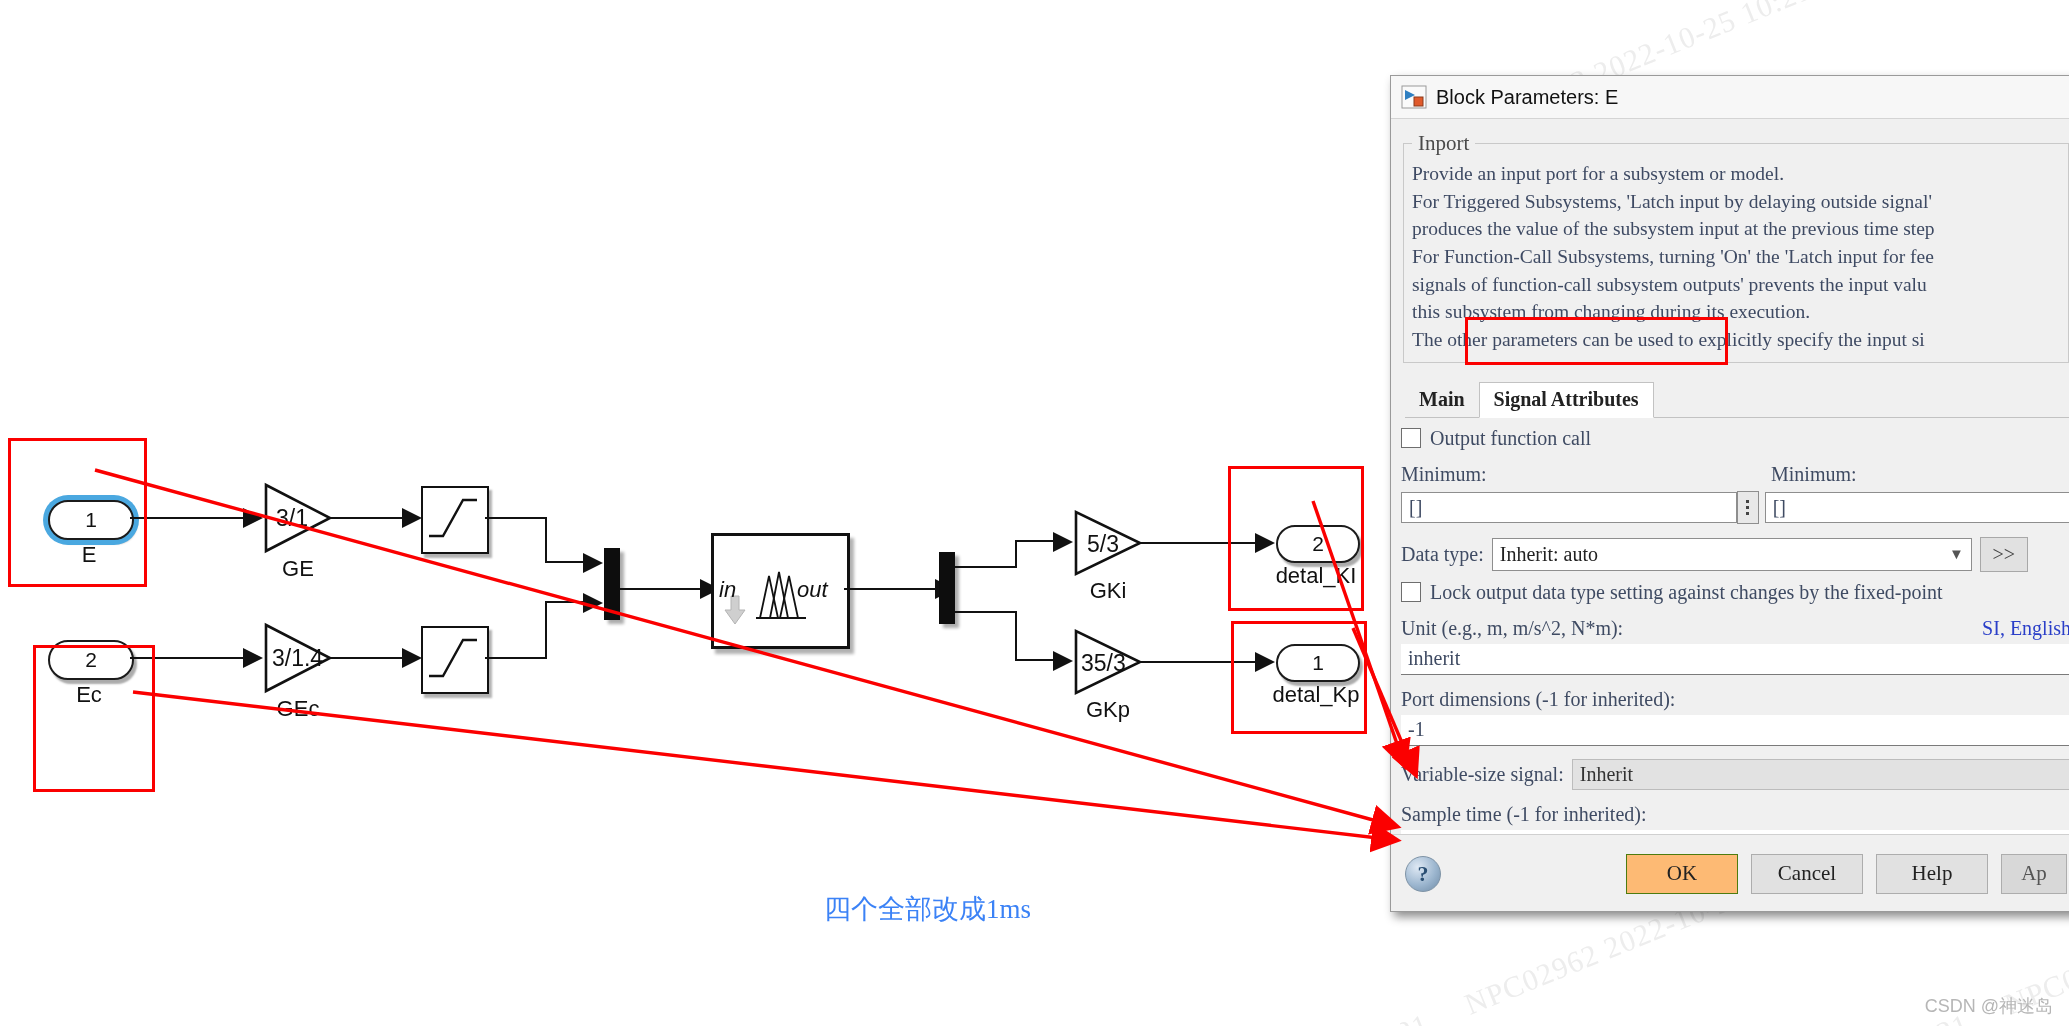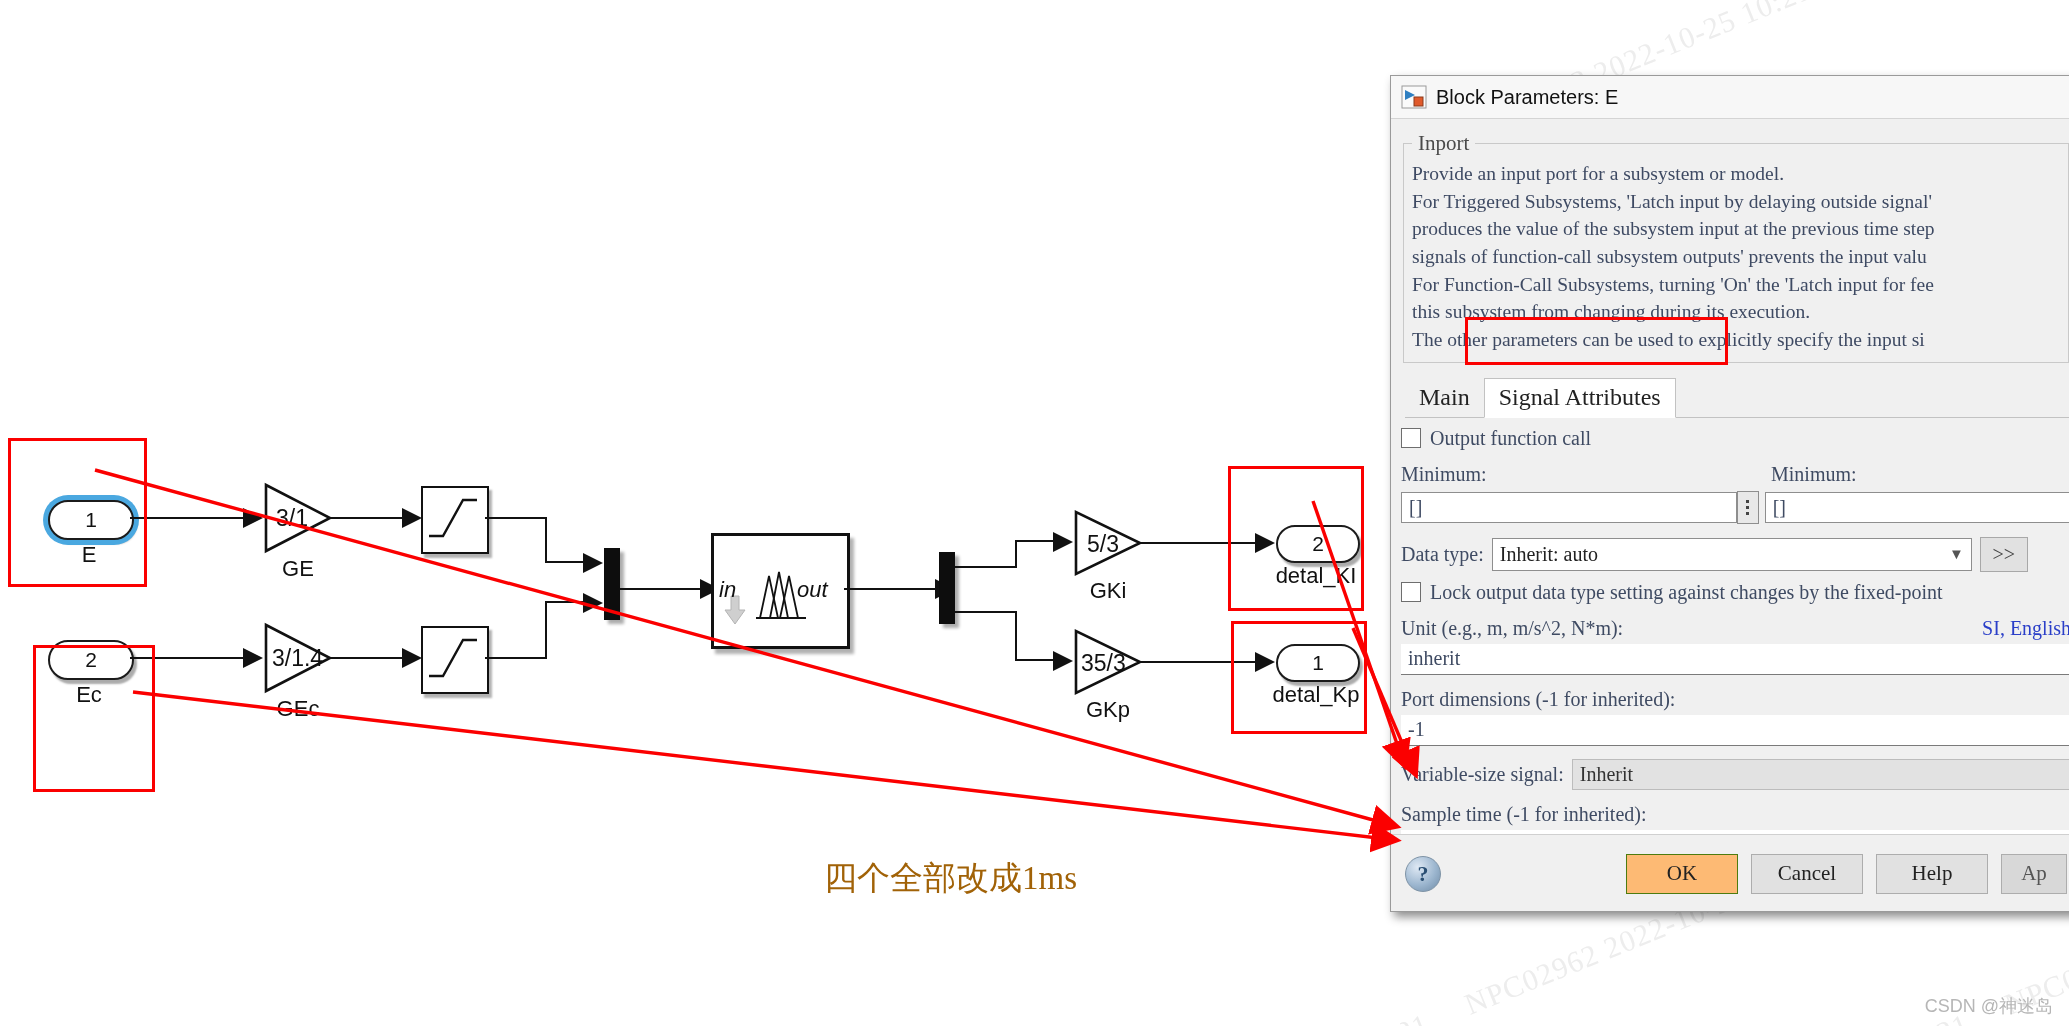--- a/index.html
+++ b/index.html
@@ -52,22 +52,22 @@
   
   .sat{position:absolute;border:2.5px solid #111;background:#fff;
        box-shadow:3px 4px 2px rgba(0,0,0,.3);}
 
   
   .hl{position:absolute;border:3px solid #fb0000;background:transparent;z-index:14;}
 
   
   .wire{position:absolute;background:#111;}
 
-  .note{position:absolute;color:#a16207;font-size:33px;white-space:nowrap;
-        font-family:"Liberation Serif", serif;z-index:16;}
+  .note{position:absolute;color:#3b82f6;font-size:27px;white-space:nowrap;
+        font-family:"Liberation Serif", serif;z-index:16;margin-top:35px;}
 
   #arrows{position:absolute;left:0;top:0;width:2069px;height:1026px;z-index:30;
           pointer-events:none;}
 
   
   #dlg{position:absolute;left:1390px;top:75px;width:690px;height:835px;
        background:#f0f0f0;border:1px solid #9a9a9a;
        box-shadow:4px 5px 9px rgba(0,0,0,.45);
        z-index:20;overflow:hidden;
        font-family:"Liberation Serif", serif;}
@@ -79,21 +79,21 @@
 
   .dlgbody{padding:8px 10px 0 10px;position:relative;height:calc(100% - 42px);
            box-sizing:border-box;}
 
   fieldset.grp{border:1px solid #c9c9c9;margin:4px 2px 0 2px;padding:4px 8px 8px 8px;}
   fieldset.grp legend{font-size:21px;color:#4a4a4a;padding:0 6px;}
   .desc{font-size:19.5px;color:#3e4a63;line-height:1.42;white-space:nowrap;}
 
   .tabs{display:flex;align-items:flex-end;margin:20px 0 0 4px;
         border-bottom:1px solid #c2c2c2;height:34px;position:relative;}
-  .tab{font-size:24px;color:#222;padding:5px 14px 6px 14px;cursor:default;}
+  .tab{font-size:20px;color:#222;padding:5px 14px 6px 14px;cursor:default;font-weight:bold;}
   .tab.active{background:#fff;border:1px solid #c2c2c2;border-bottom:1px solid #fff;
               position:relative;top:1px;}
 
   .row{margin-top:13px;position:relative;}
   .lbl{font-size:20px;color:#3f4b63;white-space:nowrap;}
   .chkrow{display:flex;align-items:center;gap:9px;margin-top:9px;}
   .chk{width:18px;height:18px;border:1.6px solid #6e6e6e;background:#fff;flex:none;}
 
   .inp{box-sizing:border-box;height:31px;border:1px solid #8e8e8e;background:#fff;
        font-size:20px;color:#3f4b63;padding:1px 7px;line-height:27px;
@@ -349,22 +349,22 @@
       <div class="ttl">Block Parameters: E</div>
     </div>
 
     <div class="dlgbody">
 
       <fieldset class="grp">
         <legend>Inport</legend>
         <div class="desc">Provide an input port for a subsystem or model.</div>
         <div class="desc">For Triggered Subsystems, 'Latch input by delaying outside signal'</div>
         <div class="desc">produces the value of the subsystem input at the previous time step</div>
+        <div class="desc">For Function-Call Subsystems, turning 'On' the 'Latch input for fee</div>
         <div class="desc">signals of function-call subsystem outputs' prevents the input valu</div>
-        <div class="desc">For Function-Call Subsystems, turning 'On' the 'Latch input for fee</div>
         <div class="desc">this subsystem from changing during its execution.</div>
         <div class="desc">The other parameters can be used to explicitly specify the input si</div>
       </fieldset>
 
       <div class="tabs">
         <div class="tab">Main</div>
         <div class="tab active">Signal Attributes</div>
       </div>
 
       <div class="hl" style="left:74px; top:198px; width:257px; height:42px; z-index:25;"></div>

